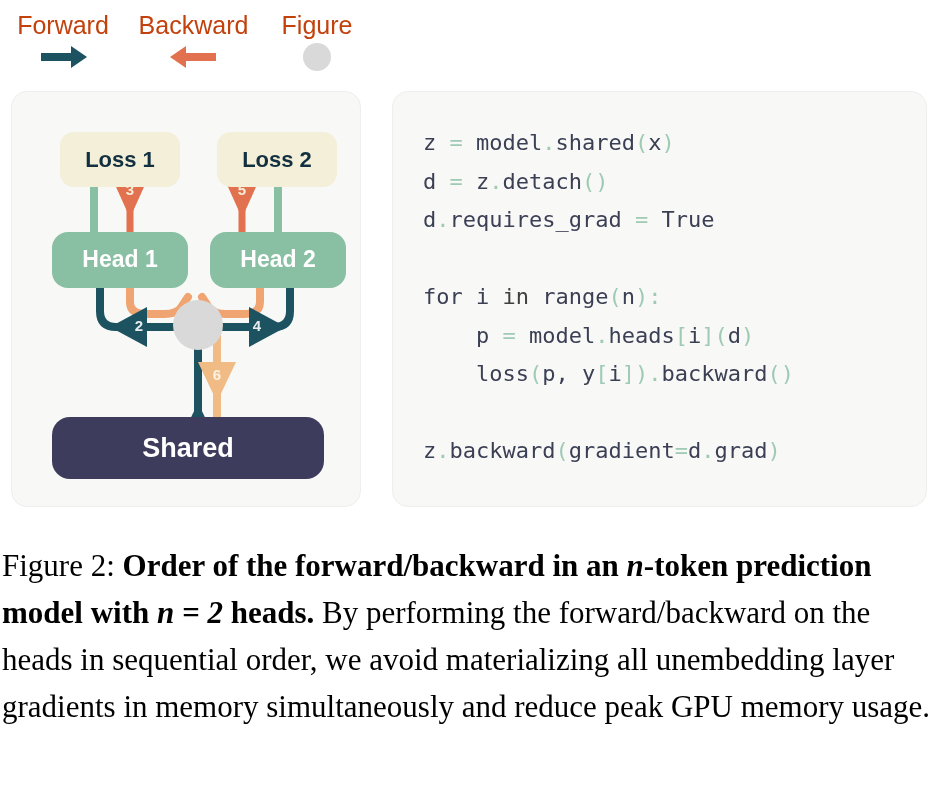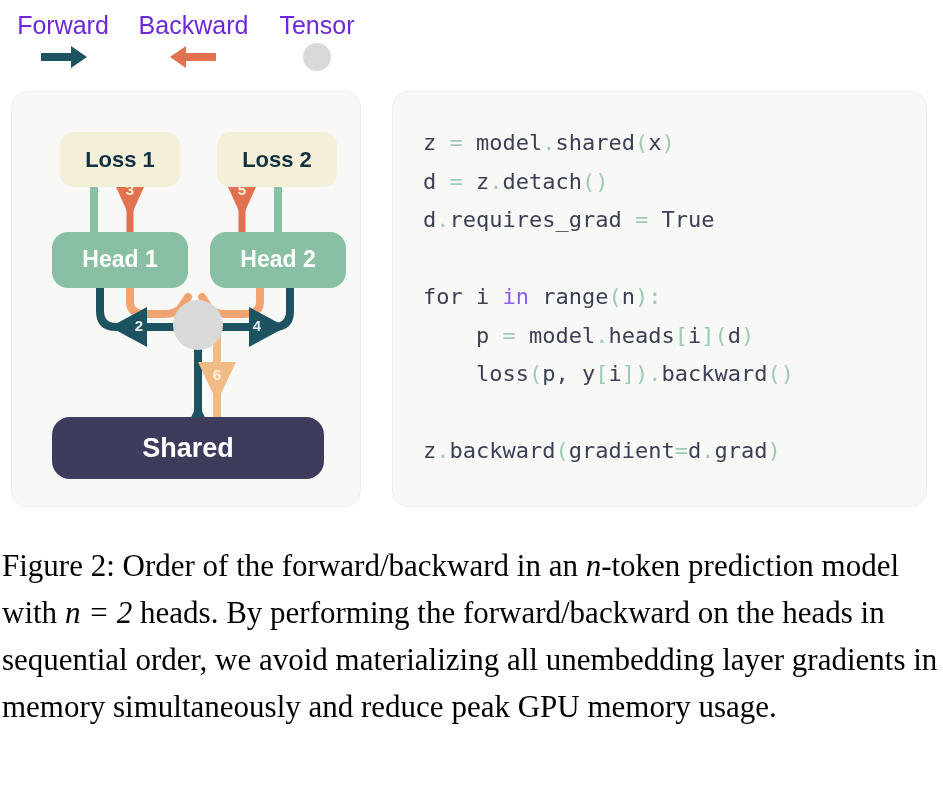--- a/index.html
+++ b/index.html
@@ -9,21 +9,21 @@
     font-family:"Liberation Sans", sans-serif;
     overflow:hidden;
   }
   #root{position:relative;width:943px;height:792px;}
 
   
   .legend{position:absolute;left:0;top:0;width:943px;height:88px;}
   .legend-item{position:absolute;text-align:center;}
   .legend-label{
     font-family:"Liberation Sans", sans-serif;
-    font-size:25px;color:#6d28d9;letter-spacing:0px;
+    font-size:25px;color:#c2410c;letter-spacing:0px;
     white-space:nowrap;line-height:30px;
   }
   .legend-glyph{height:34px;display:flex;align-items:center;justify-content:center;}
 
   #leg-forward{left:8px;top:10px;width:110px;}
   #leg-backward{left:126px;top:10px;width:135px;}
   #leg-tensor{left:268px;top:10px;width:98px;}
 
   
   .panel{
@@ -53,32 +53,32 @@
   
   #code-block{
     position:absolute;left:30px;top:32px;
     font-family:"DejaVu Sans Mono", monospace;
     font-size:22px;line-height:38.5px;
     white-space:pre;
     color:#3b3f54;
   }
   .tok-id{color:#3b3f54;}
   .tok-punc{color:#9fcab4;}
-  .tok-kw{color:#8b5cf6;}
+  .tok-kw{color:#404040;}
   .tok-blank{display:block;height:38.5px;}
 
   
   #caption{
     position:absolute;left:2px;top:542px;width:938px;
     font-family:"Liberation Serif", serif;
     font-size:31px;line-height:47px;
     color:#000000;
     text-align:left;
   }
-  #caption b{font-weight:normal;}
+  #caption b{font-weight:bold;}
   .mathvar{font-family:"Liberation Serif", serif;font-style:italic;}
 </style>
 </head>
 <body>
 
 <div id="root">
 
   <div class="legend">
 
     <div class="legend-item" id="leg-forward">
@@ -93,21 +93,21 @@
     <div class="legend-item" id="leg-backward">
       <div class="legend-label">Backward</div>
       <div class="legend-glyph">
         <svg width="72" height="30" viewBox="0 0 72 30" aria-hidden="true">
           <path d="M58 11 L28 11 L28 4 L12 15 L28 26 L28 19 L58 19 Z" fill="#e2714f"></path>
         </svg>
       </div>
     </div>
 
     <div class="legend-item" id="leg-tensor">
-      <div class="legend-label">Tensor</div>
+      <div class="legend-label">Figure</div>
       <div class="legend-glyph">
         <svg width="34" height="34" viewBox="0 0 34 34" aria-hidden="true">
           <circle cx="17" cy="17" r="14" fill="#d9d9d9"></circle>
         </svg>
       </div>
     </div>
   </div>
 
   <div class="panel" id="diagram-panel">
     <svg id="diagram-svg" viewBox="0 0 348 414">

